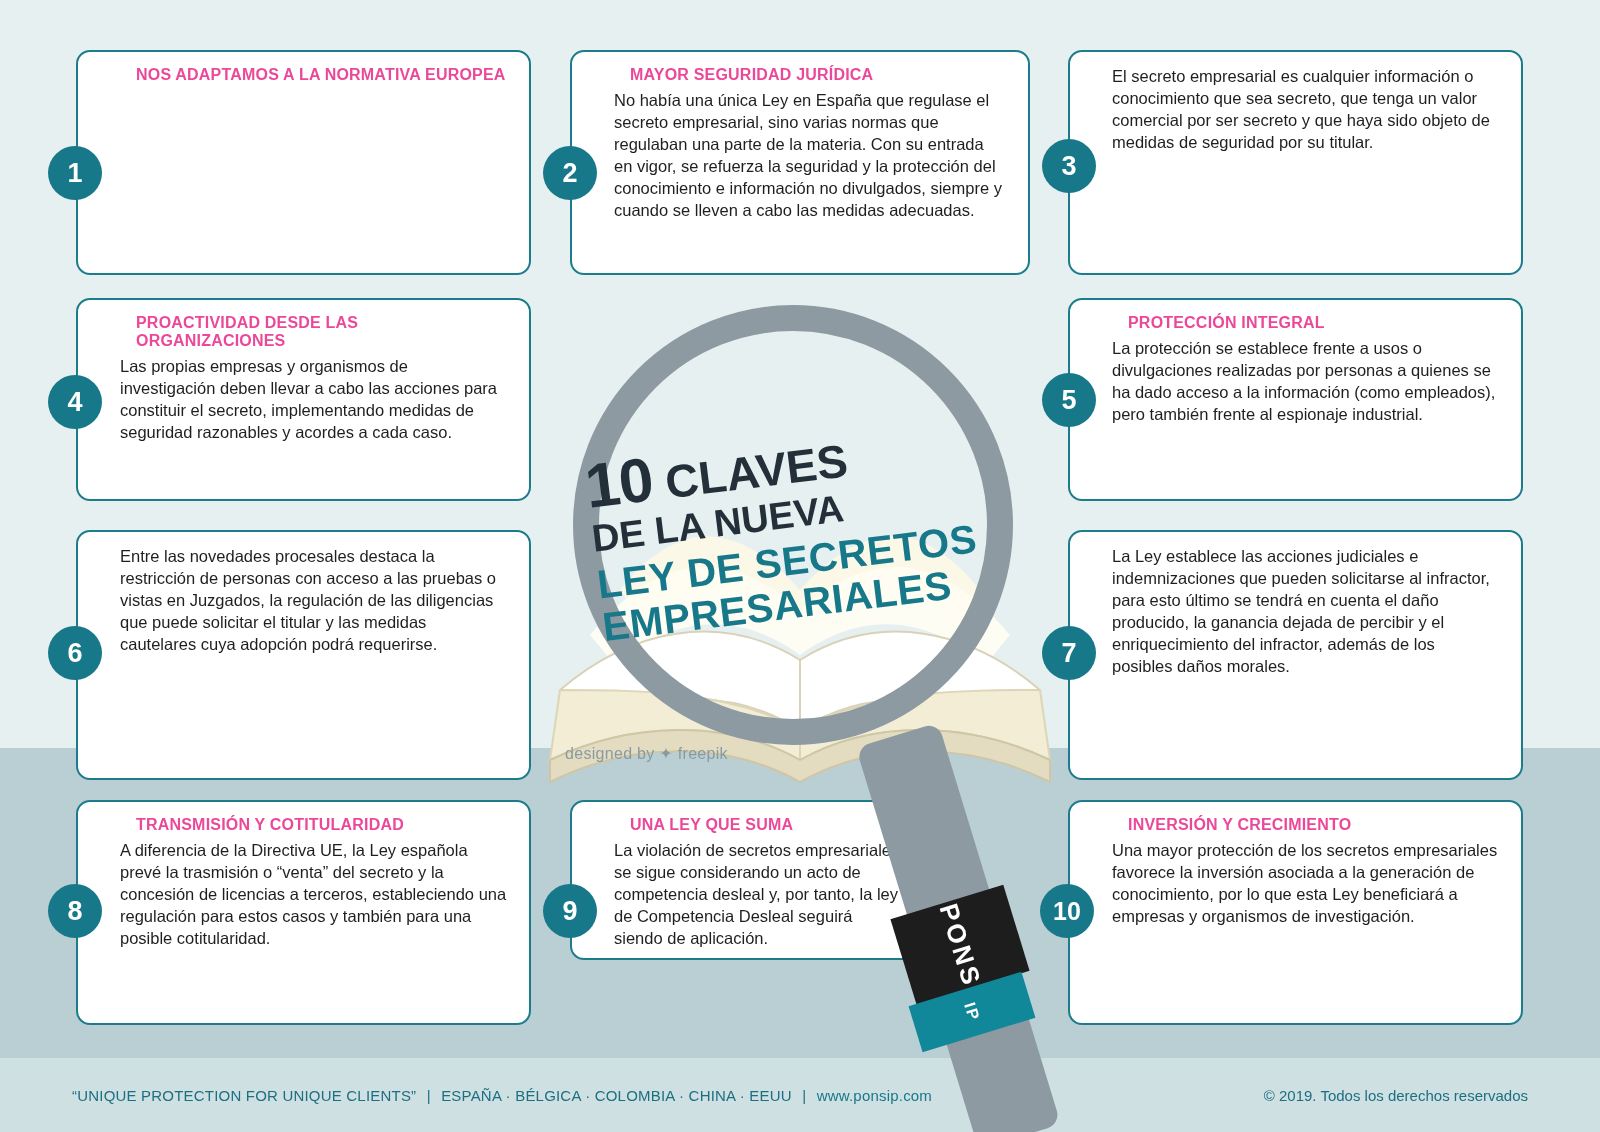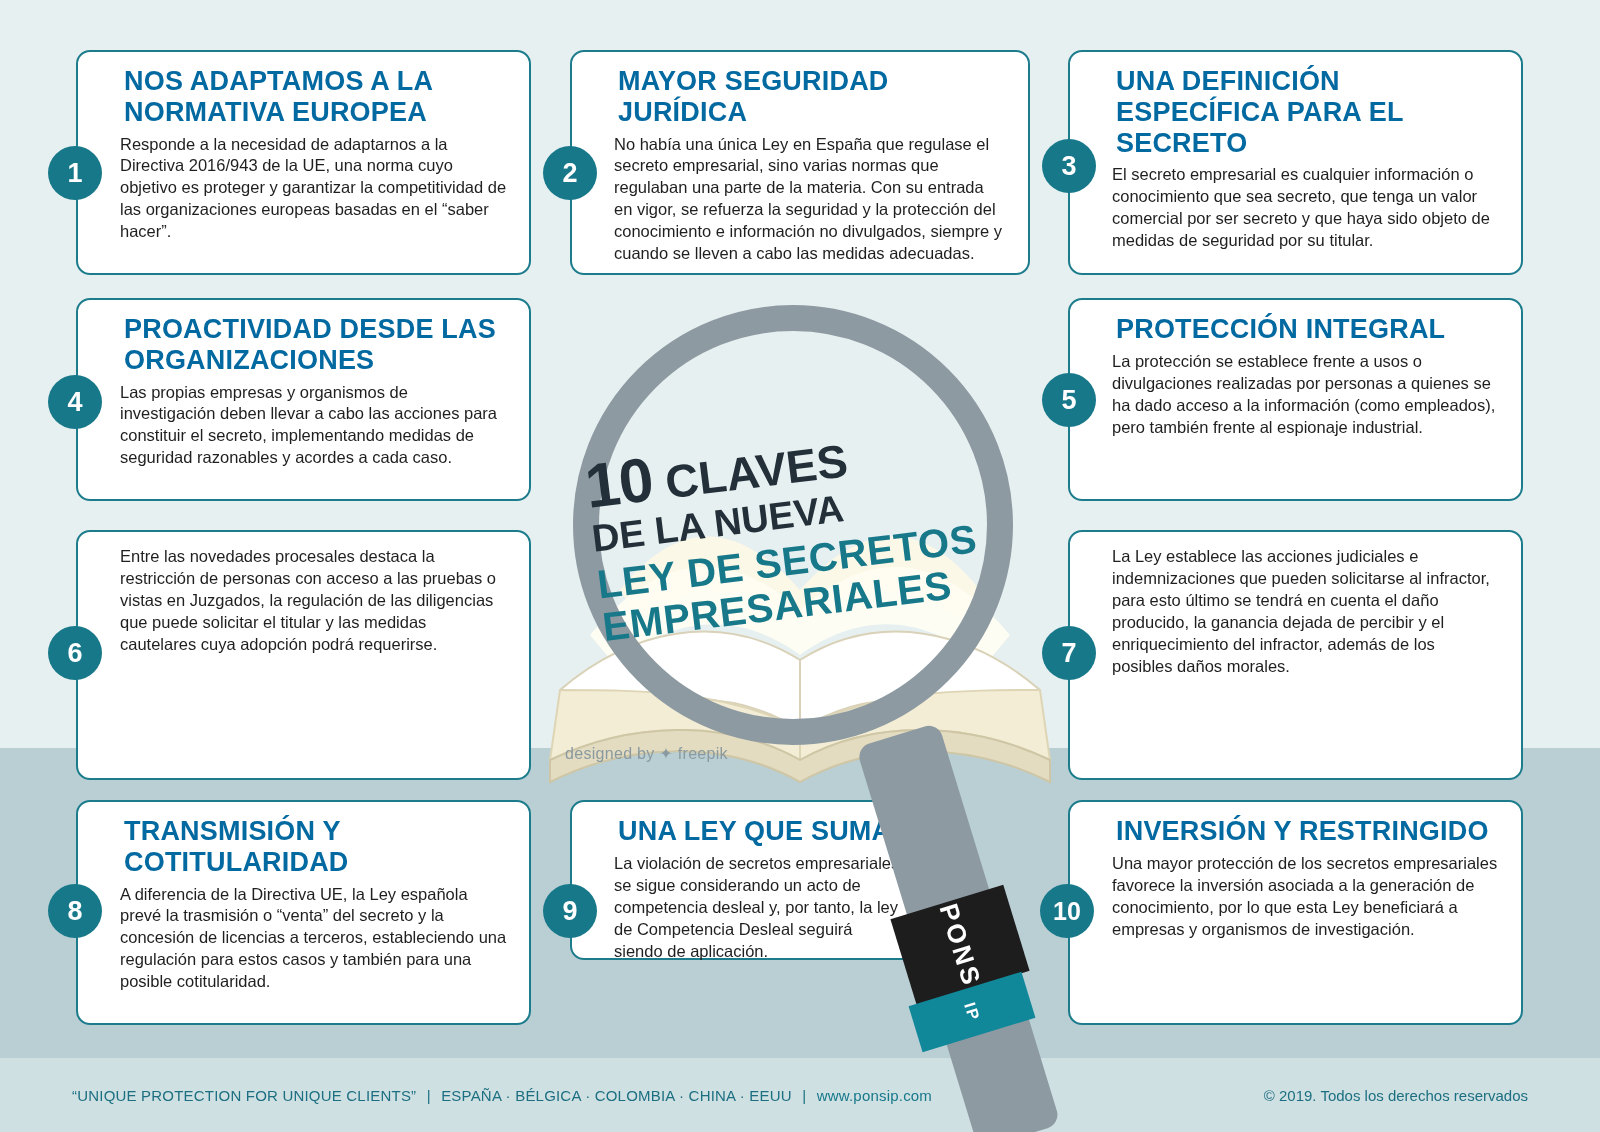--- a/index.html
+++ b/index.html
@@ -18,25 +18,25 @@
   
   .card{
     position:absolute;
     background:#ffffff;
     border:2px solid #1c7c8c;
     border-radius:14px;
     box-sizing:border-box;
     padding:14px 22px 14px 42px;
   }
   .card h3{
-    margin:0 0 6px 4px;
-    font-size:27px;
+    margin:0 0 6px 16px;
+    font-size:16px;
     line-height:1.14;
     font-weight:bold;
-    color:#0369a1;
+    color:#ec4899;
     letter-spacing:0.2px;
   }
   .card p{
     margin:0;
     font-size:16.5px;
     line-height:1.33;
     color:#1f1f1f;
   }
   .badge{
     position:absolute;
@@ -189,32 +189,30 @@
     <span class="num">10</span>
     <span>CLAVES</span>
   </div>
   <div class="lt2">DE LA NUEVA</div>
   <div class="lt3">LEY DE SECRETOS</div>
   <div class="lt4">EMPRESARIALES</div>
 </div>
 
 <div class="card" id="c1">
   <h3>NOS ADAPTAMOS A LA NORMATIVA EUROPEA</h3>
-  <p>Responde a la necesidad de adaptarnos a la Directiva 2016/943 de la UE, una norma cuyo objetivo es proteger y garantizar la competitividad de las organizaciones europeas basadas en el “saber hacer”.</p>
 </div>
 <div class="badge" id="b1">1</div>
 
 <div class="card" id="c2">
   <h3>MAYOR SEGURIDAD JURÍDICA</h3>
   <p>No había una única Ley en España que regulase el secreto empresarial, sino varias normas que regulaban una parte de la materia. Con su entrada en vigor, se refuerza la seguridad y la protección del conocimiento e información no divulgados, siempre y cuando se lleven a cabo las medidas adecuadas.</p>
 </div>
 <div class="badge" id="b2">2</div>
 
 <div class="card" id="c3">
-  <h3>UNA DEFINICIÓN ESPECÍFICA PARA EL SECRETO</h3>
   <p>El secreto empresarial es cualquier información o conocimiento que sea secreto, que tenga un valor comercial por ser secreto y que haya sido objeto de medidas de seguridad por su titular.</p>
 </div>
 <div class="badge" id="b3">3</div>
 
 <div class="card" id="c4">
   <h3>PROACTIVIDAD DESDE LAS ORGANIZACIONES</h3>
   <p>Las propias empresas y organismos de investigación deben llevar a cabo las acciones para constituir el secreto, implementando medidas de seguridad razonables y acordes a cada caso.</p>
 </div>
 <div class="badge" id="b4">4</div>
 
@@ -240,21 +238,21 @@
 </div>
 <div class="badge" id="b8">8</div>
 
 <div class="card" id="c9">
   <h3>UNA LEY QUE SUMA</h3>
   <p>La violación de secretos empresariales se sigue considerando un acto de competencia desleal y, por tanto, la ley de Competencia Desleal seguirá siendo de aplicación.</p>
 </div>
 <div class="badge" id="b9">9</div>
 
 <div class="card" id="c10">
-  <h3>INVERSIÓN Y RESTRINGIDO</h3>
+  <h3>INVERSIÓN Y CRECIMIENTO</h3>
   <p>Una mayor protección de los secretos empresariales favorece la inversión asociada a la generación de conocimiento, por lo que esta Ley beneficiará a empresas y organismos de investigación.</p>
 </div>
 <div class="badge wide" id="b10">10</div>
 
 <div class="footer">
   <div class="footer-left">
     <span>“UNIQUE PROTECTION FOR UNIQUE CLIENTS”</span>
     <span class="sep">|</span>
     <span>ESPAÑA · BÉLGICA · COLOMBIA · CHINA · EEUU</span>
     <span class="sep">|</span>

